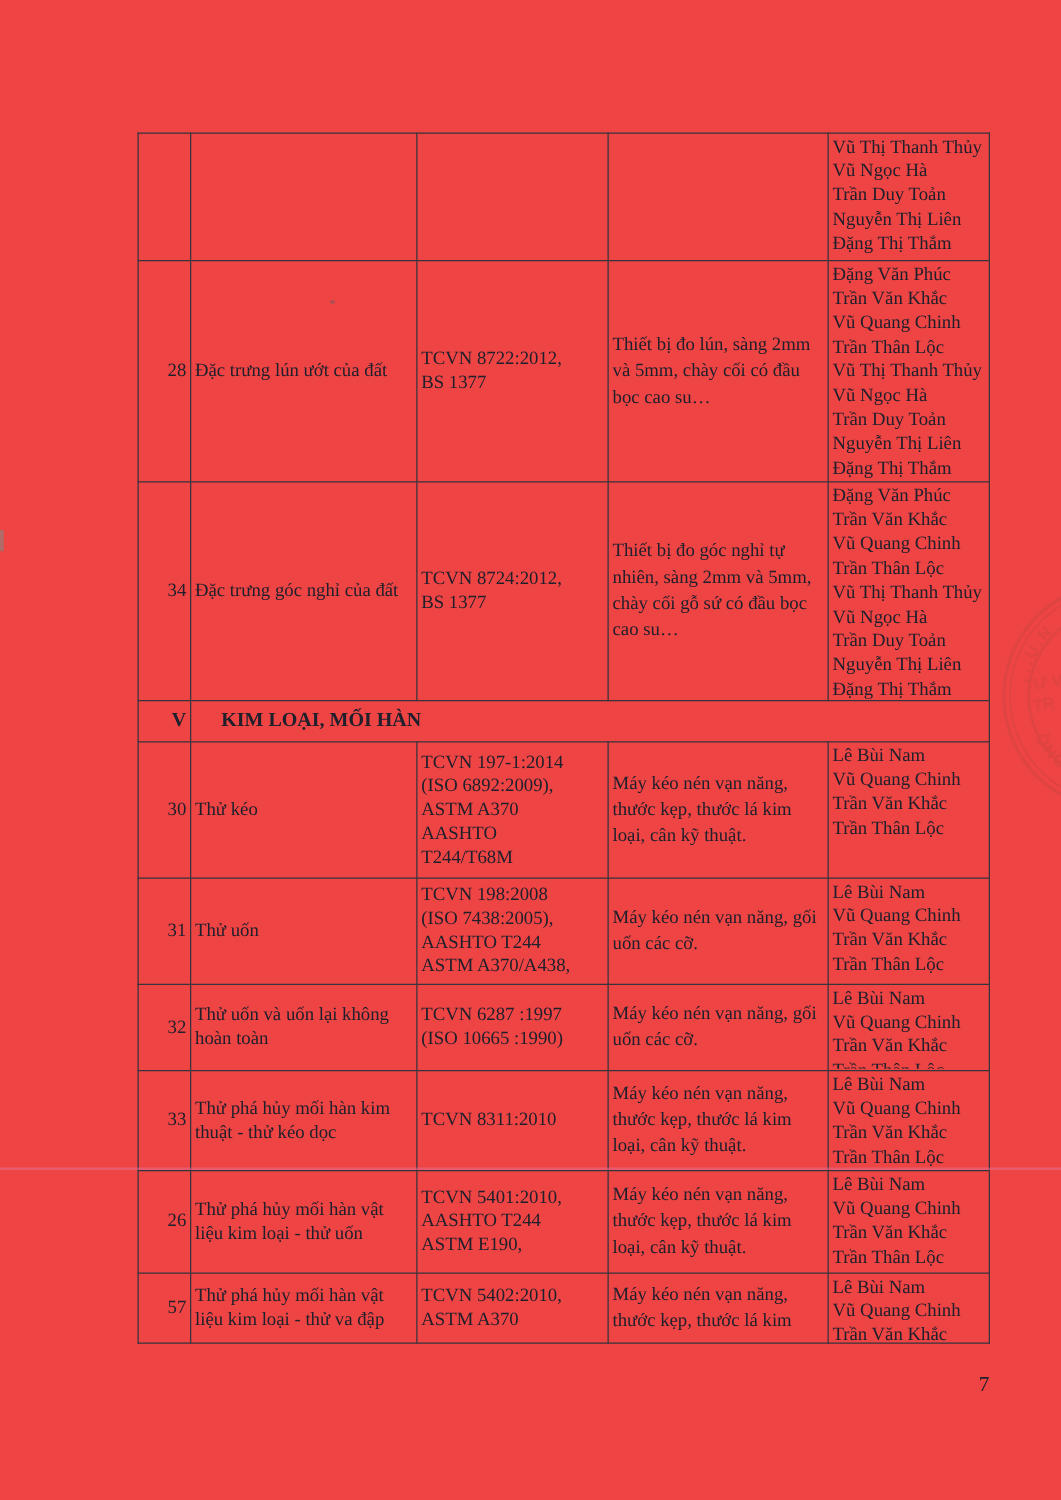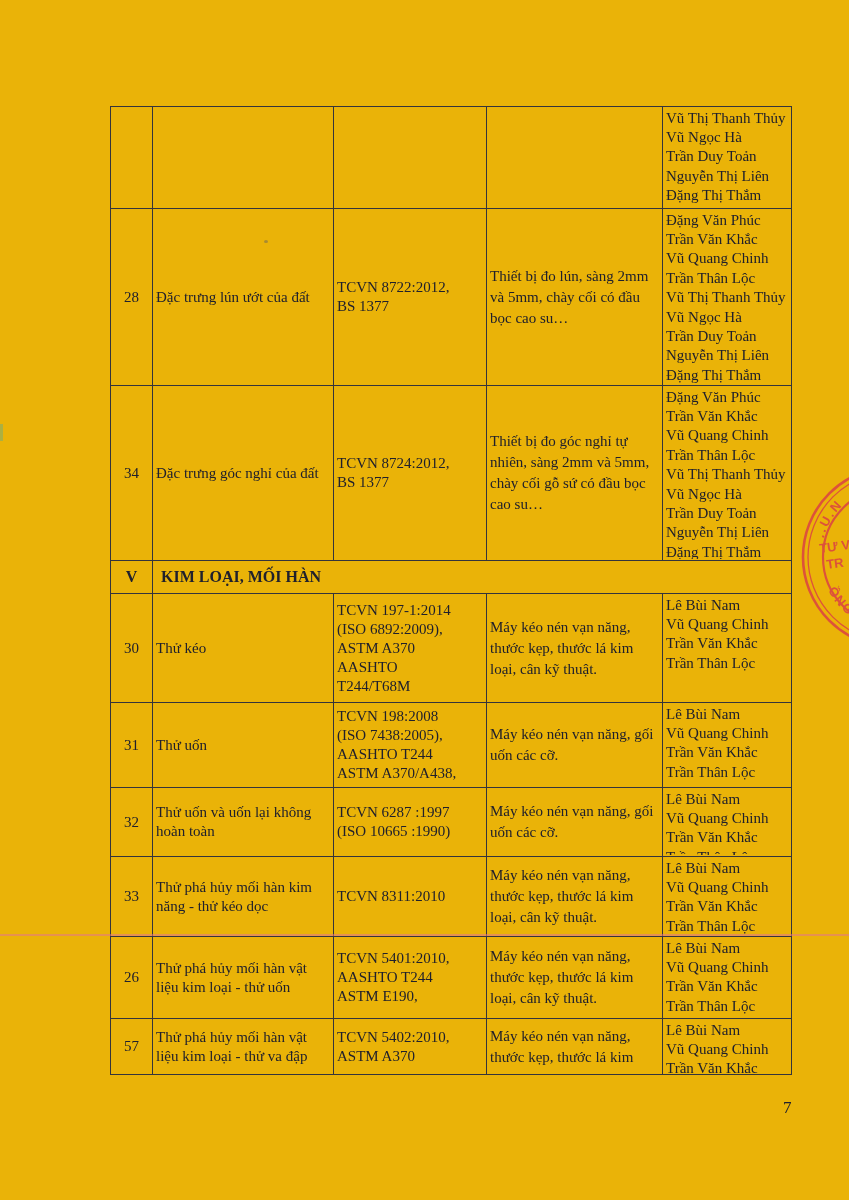--- a/index.html
+++ b/index.html
@@ -1,45 +1,45 @@
 <!DOCTYPE html>
 <html><head>
 <meta charset="utf-8">
 <style>
   html,body{margin:0;padding:0;}
   .page{
     position:relative;
     width:849px;height:1200px;
-    background:#eab308;
+    background:#ef4444;
     overflow:hidden;
     font-family:"Liberation Serif","DejaVu Serif",serif;
     color:#20202c;
   }
   table.doc-table{
     position:absolute;left:110px;top:106px;
     border-collapse:collapse;table-layout:fixed;
     width:681px;
   }
   table.doc-table td{
     border:1.6px solid #34343c;
     font-size:15px;
     padding:1px 3px;
     overflow:hidden;
     vertical-align:middle;
   }
-  td.no{text-align:center;margin-left:27px;}
+  td.no{text-align:right;margin-left:27px;}
   td.name{line-height:19px;padding-left:4px;margin-top:25px;}
   td.std{text-align:left;line-height:19px;}
   td.std div{white-space:nowrap;}
   td.equip{line-height:21px;padding-left:5px;}
   td.people{vertical-align:top;padding:1px 2px 0 4px;}
   td.people .plist{overflow:hidden;line-height:19.4px;}
   td.people .plist div{white-space:nowrap;}
   tr.section-row td{font-weight:bold;font-size:16px;}
-  tr.section-row td.section-title{padding-left:8px;text-align:left;}
+  tr.section-row td.section-title{padding-left:24px;text-align:left;}
   .page-number{
     position:absolute;left:783px;top:1098px;
     font-size:17px;color:#20202c;
   }
   .pink-line{
     position:absolute;left:0;top:934px;width:849px;height:1.5px;
     background:rgba(226,112,152,0.5);z-index:5;
   }
   .teal-mark{
     position:absolute;left:0;top:424px;width:3px;height:17px;
@@ -186,21 +186,21 @@
             <div class="plist" style="height: 65px;">
               <div>Lê Bùi Nam</div>
               <div>Vũ Quang Chinh</div>
               <div>Trần Văn Khắc</div>
               <div>Trần Thân Lộc</div>
             </div>
           </td>
         </tr>
         <tr class="item-row" style="height: 80px;">
           <td class="no">33</td>
-          <td class="name">Thử phá hủy mối hàn kim năng - thử kéo dọc</td>
+          <td class="name">Thử phá hủy mối hàn kim thuật - thử kéo dọc</td>
           <td class="std">
             <div>TCVN 8311:2010</div>
           </td>
           <td class="equip">Máy kéo nén vạn năng, thước kẹp, thước lá kim loại, cân kỹ thuật.</td>
           <td class="people">
             <div class="plist" style="height: 76px;">
               <div>Lê Bùi Nam</div>
               <div>Vũ Quang Chinh</div>
               <div>Trần Văn Khắc</div>
               <div>Trần Thân Lộc</div>

